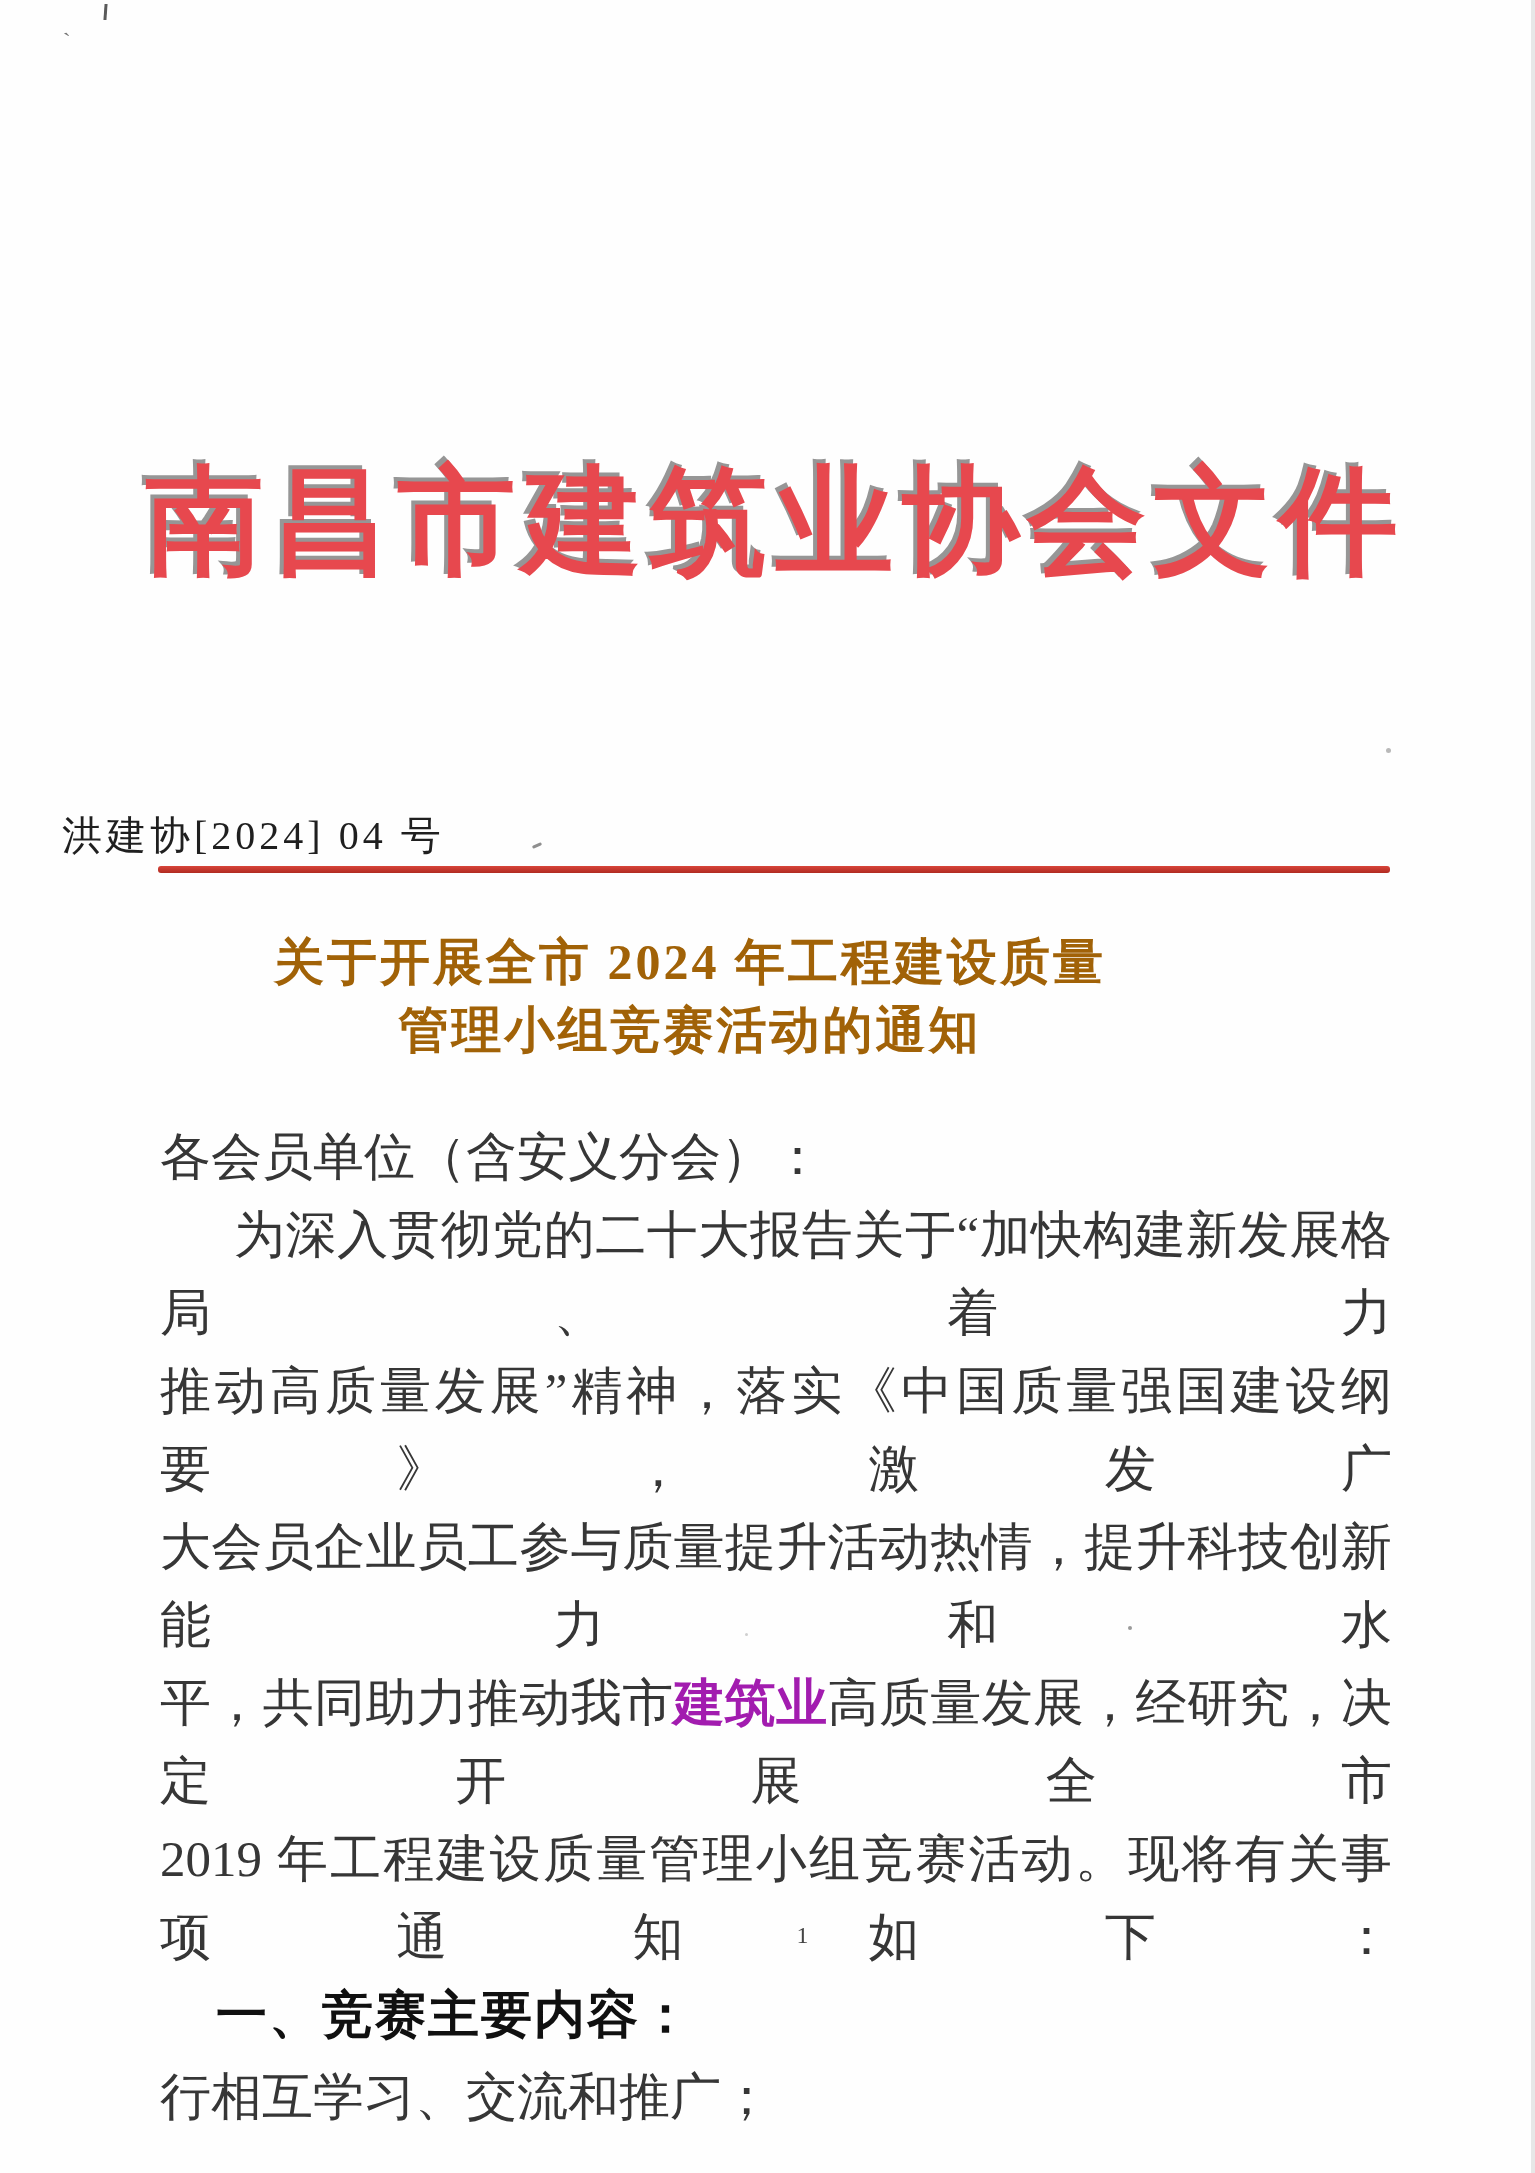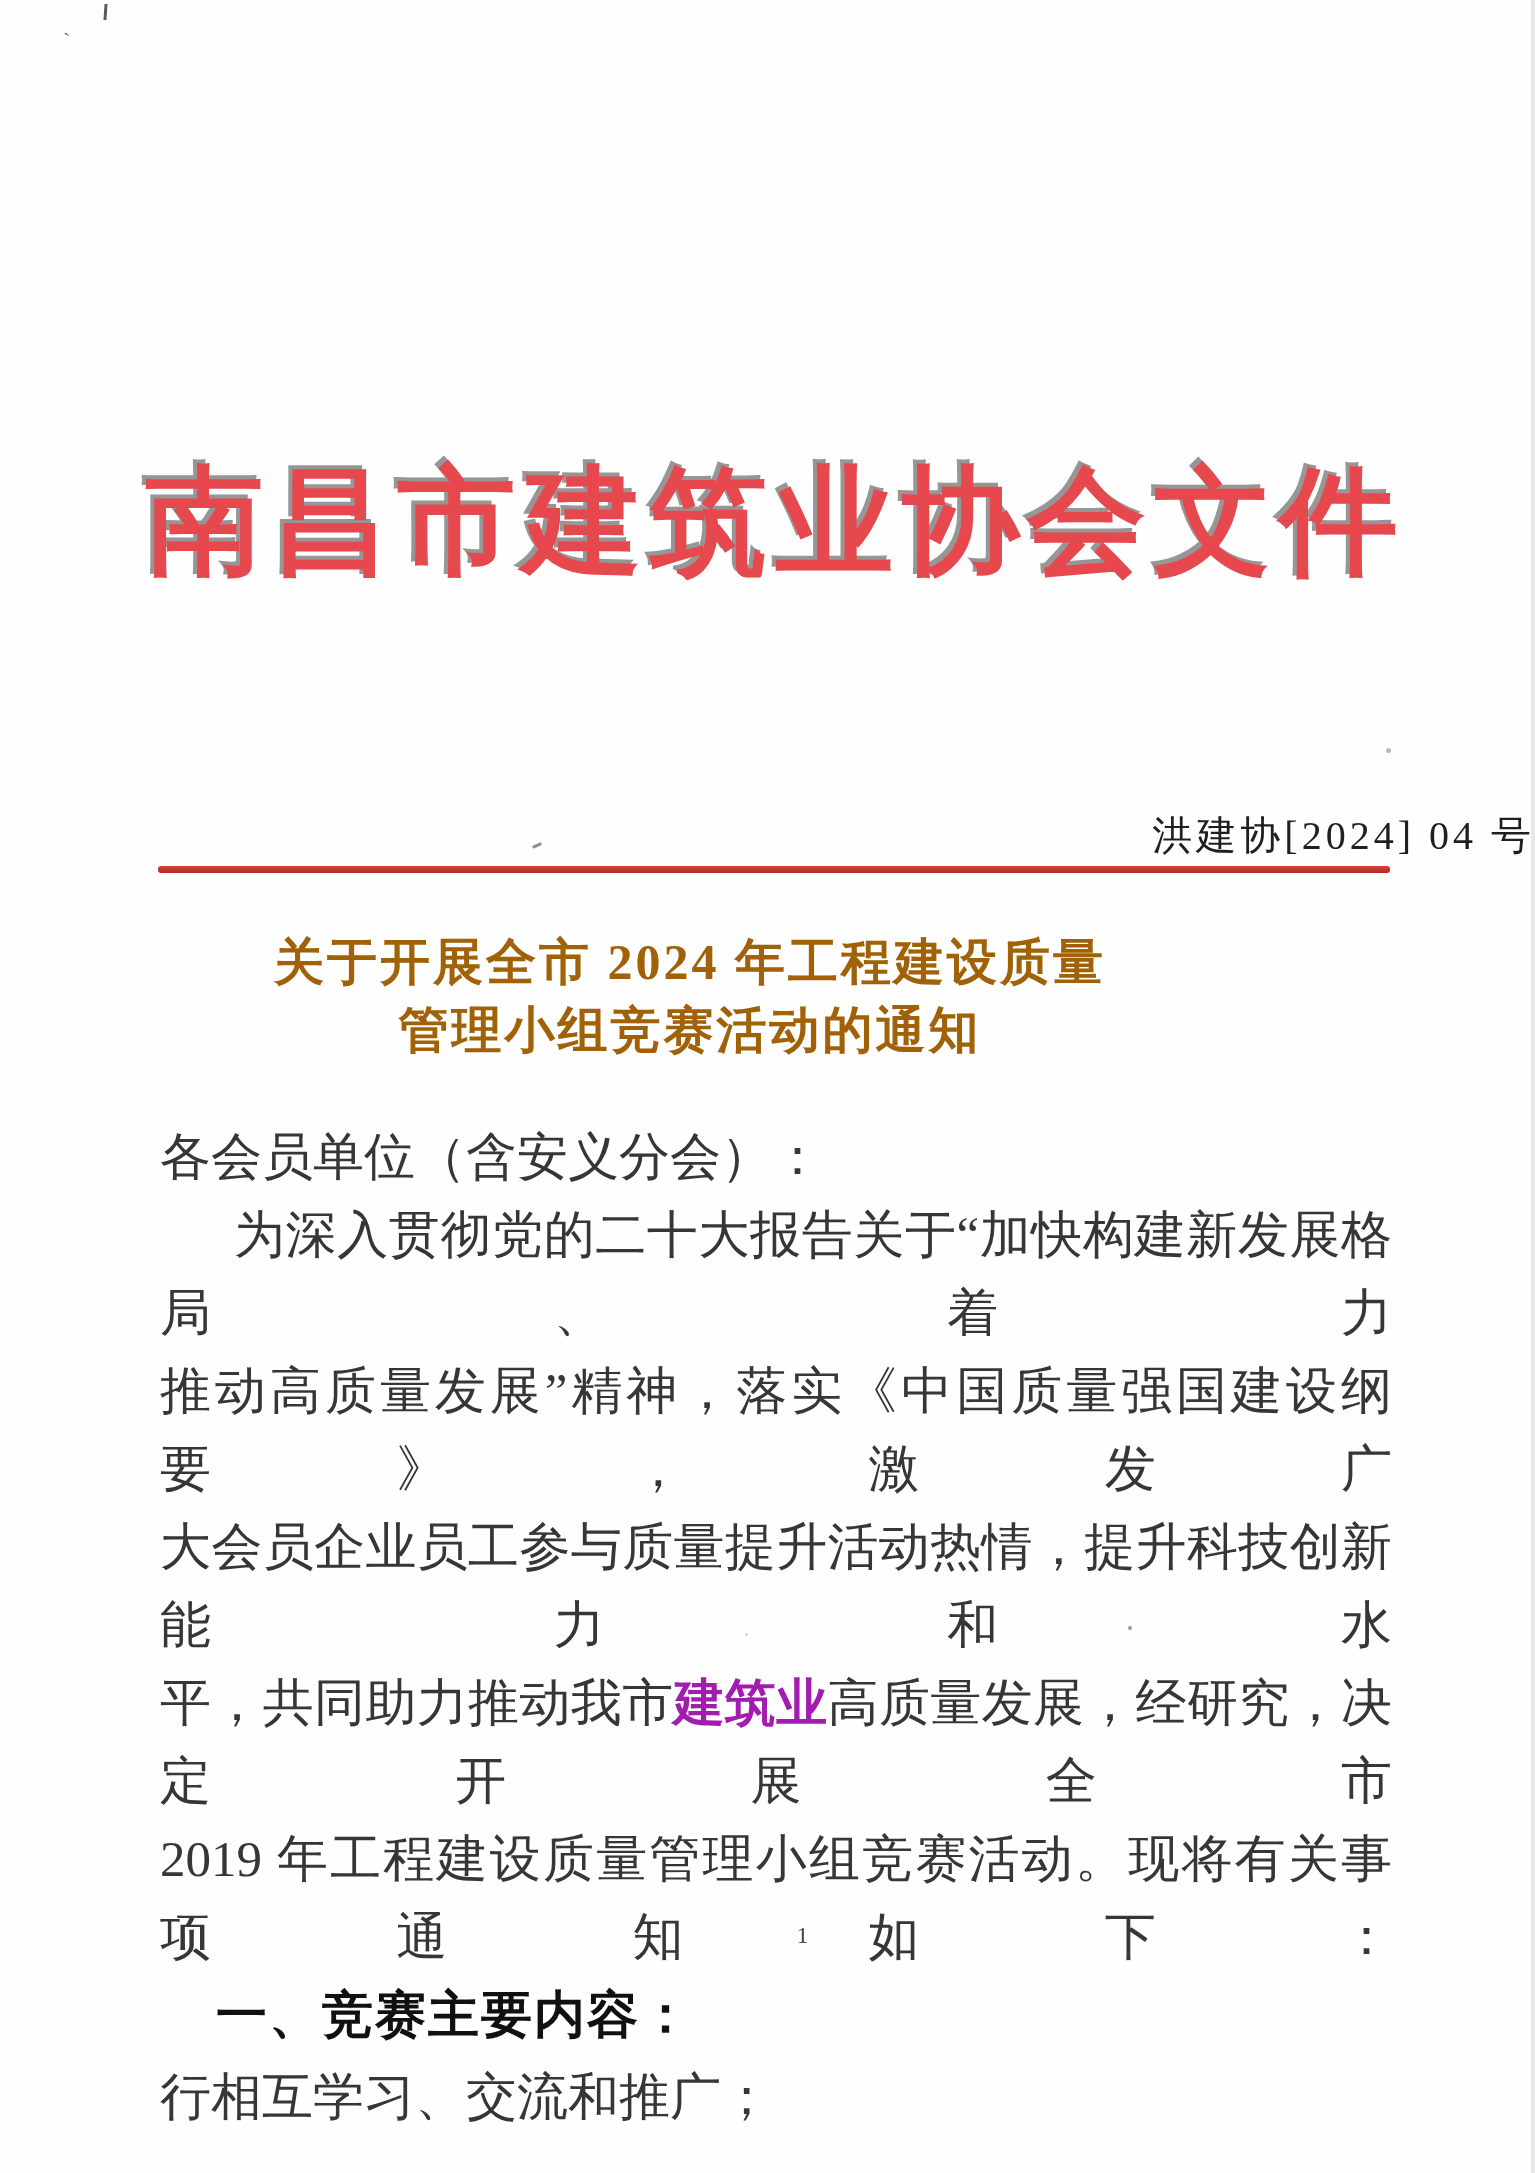--- a/index.html
+++ b/index.html
@@ -19,21 +19,21 @@
     font-size:118px;line-height:1.2;font-weight:700;
     color:#e7484e;
     letter-spacing:8px;
     text-shadow:-4px -4px 0 rgba(45,45,45,0.5);
     white-space:nowrap;
   }
   
   .docnum{
     position:absolute;top:808px;left:0;width:100%;
     box-sizing:border-box;padding-left:62px;
-    text-align:right;
+    text-align:left;
     font-size:40px;color:#1f1f1f;letter-spacing:4px;
   }
   
   .redline{
     position:absolute;top:866px;left:158px;width:1232px;height:7px;
     background:linear-gradient(#d8453a,#b02a21);
     border-radius:3px;
   }
   
   .title{

